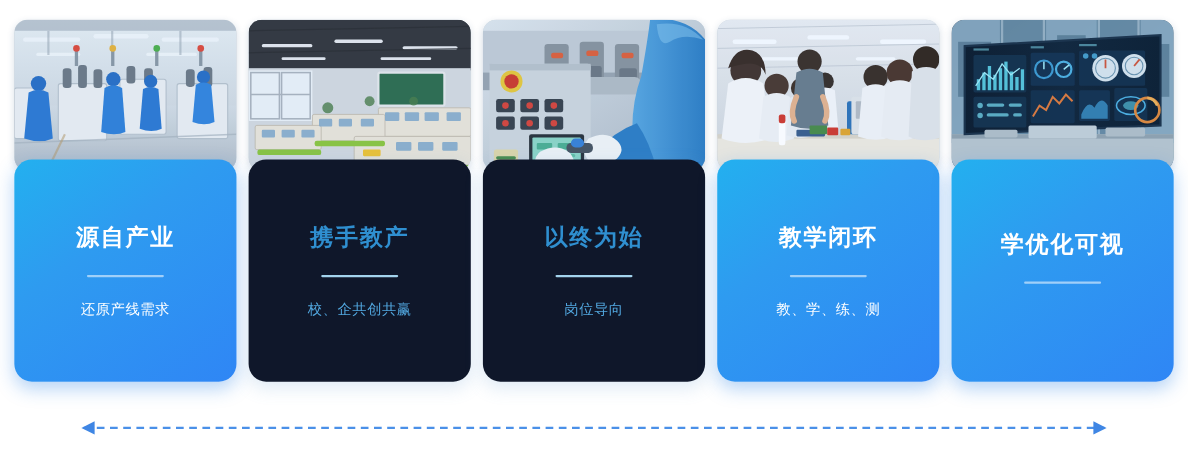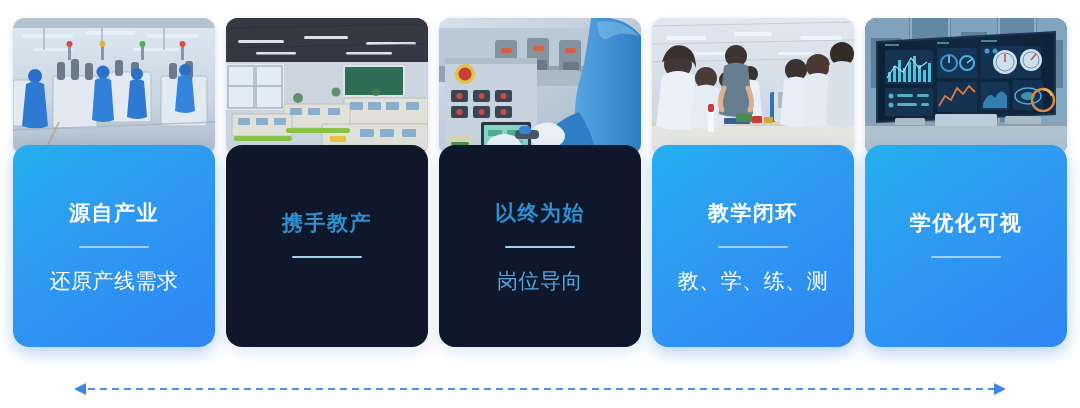--- a/index.html
+++ b/index.html
@@ -69,21 +69,21 @@
     letter-spacing:1.5px;
     line-height:1;
     white-space:nowrap;
   }
   .card .divider{
     width:70px;height:2px;
     margin:23px 0 22px 0;
     border-radius:1px;
   }
   .card-sub{
-    font-size:21px;
+    font-size:13px;
     font-weight:normal;
     letter-spacing:.5px;
     line-height:1;
     white-space:nowrap;
   }
 
   .card.blue .card-title{color:#ffffff;}
   .card.blue .divider{background:rgba(255,255,255,.55);}
   .card.blue .card-sub{color:#ffffff;}
 
@@ -261,20 +261,21 @@
             <circle cx="72" cy="80" r="5"></circle>
               <circle cx="110" cy="74" r="4.5"></circle>
               <circle cx="150" cy="74" r="4"></circle>
           </g>
           <rect width="202" height="137" fill="#2f86f5" opacity=".04"></rect>
         </svg>
       </div>
       <div class="card white">
         <div class="card-title">携手教产</div>
         <div class="divider"></div>
+        <div class="card-sub">校、企共创共赢</div>
       </div>
     </div>
 
     <div class="col">
       <div class="photo">
         <svg viewBox="0 0 202 137" preserveAspectRatio="none">
           <defs>
             <linearGradient id="p4bg" x1="0" y1="0" x2="1" y2="1">
               <stop offset="0" stop-color="#dfe6ec"></stop>
                 <stop offset="1" stop-color="#aeb9c4"></stop>

